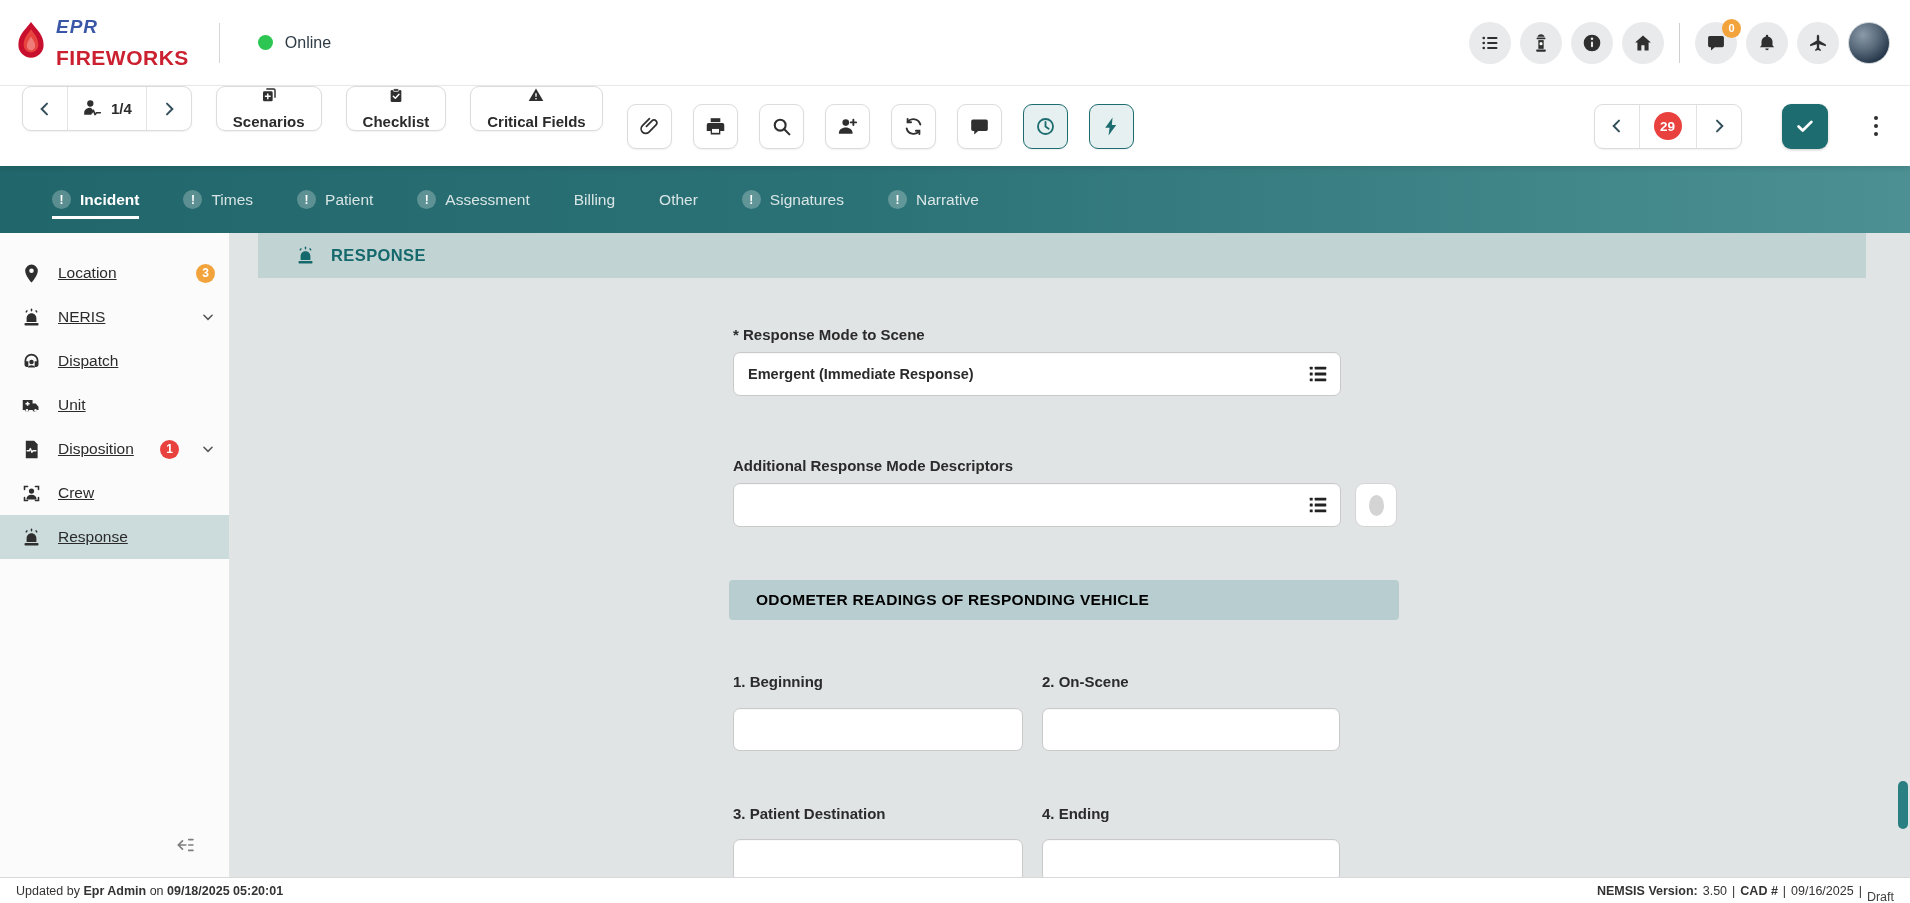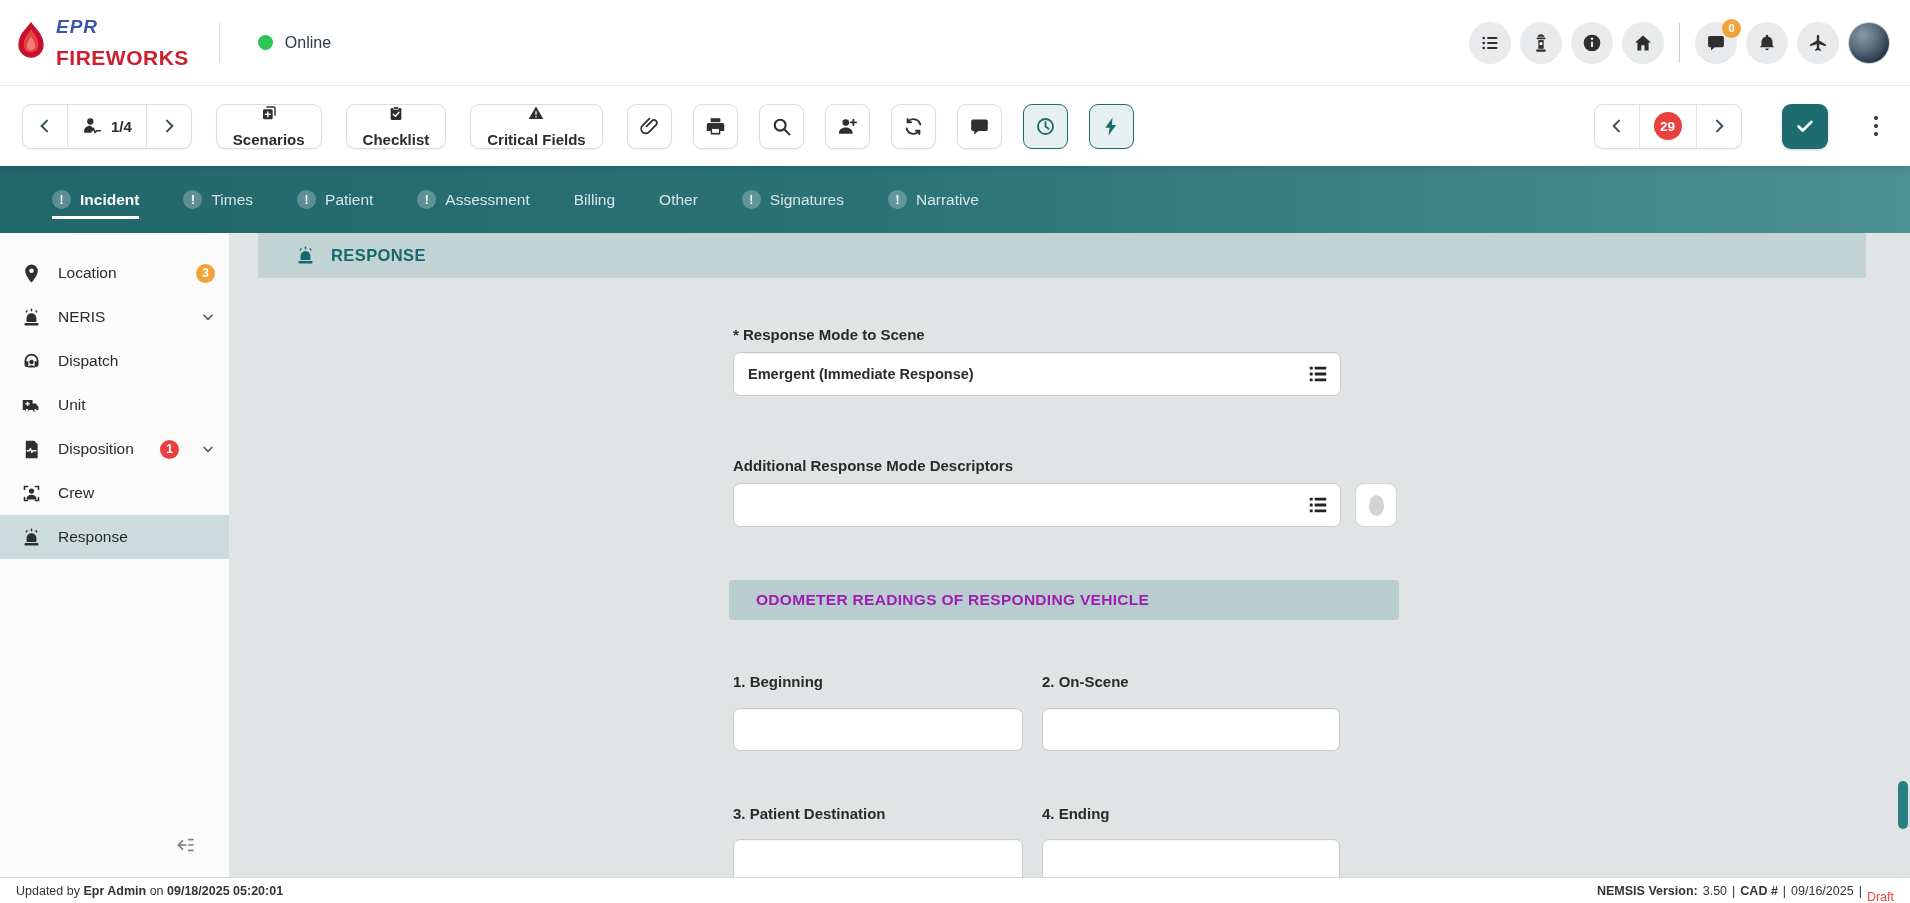--- a/index.html
+++ b/index.html
@@ -19,21 +19,21 @@
   .online-dot { width:15px; height:15px; border-radius:50%; background:#2dc653; }
   .online-label { font-size:16px; color:#2e3a44; font-weight:500; }
   .hdr-icons { margin-left:auto; display:flex; align-items:center; gap:9px; }
   .hicon { width:42px; height:42px; border-radius:50%; background:#e9eaec; display:flex; align-items:center; justify-content:center; position:relative; cursor:pointer; }
   .hicon svg { width:20px; height:20px; }
   .hicon-divider { width:1px; height:40px; background:#d0d0d0; margin:0 6px; }
   .chat-badge { position:absolute; top:-3px; right:-4px; min-width:19px; height:19px; border-radius:50%; background:#f2a33c; color:#fff; font-size:11px; font-weight:700; display:flex; align-items:center; justify-content:center; }
   .avatar { width:42px; height:42px; border-radius:50%; background:radial-gradient(circle at 35% 30%, #8a9aa8 0%, #5a6b7c 40%, #27384c 75%, #16222f 100%); border:1px solid #cfd4d8; cursor:pointer; }
 
   
-  .toolbar { height:80px; background:#fff; display:flex; align-items:center; padding:0 26px 0 22px; gap:24px; box-shadow:0 2px 5px rgba(0,0,0,.10); position:relative; z-index:5; flex:0 0 auto; }
+  .toolbar { height:80px; background:#fff; display:flex; padding:0 26px 0 22px; gap:24px; box-shadow:0 2px 5px rgba(0,0,0,.10); position:relative; z-index:5; flex:0 0 auto; }
   .seg-group { display:flex; align-items:stretch; height:45px; background:#fff; border:1px solid #dcdcdc; border-radius:9px; box-shadow:0 1px 2px rgba(0,0,0,.06); overflow:hidden; }
   .seg { display:flex; align-items:center; justify-content:center; padding:0 14px; cursor:pointer; }
   .seg + .seg { border-left:1px solid #e3e3e3; }
   .seg svg { width:16px; height:16px; }
   .pager-mid { display:flex; align-items:center; gap:8px; font-size:15px; font-weight:700; color:#2b2b2b; }
   .pager-mid svg { width:21px; height:21px; }
   .tb-btn { height:45px; background:#fff; border:1px solid #dcdcdc; border-radius:9px; box-shadow:0 1px 2px rgba(0,0,0,.06); display:flex; align-items:center; gap:10px; padding:0 16px; font-size:15px; font-weight:700; color:#2b2b2b; cursor:pointer;flex-direction:column; }
   .tb-btn svg { width:20px; height:20px; }
   .tb-icon-btn { width:45px; height:45px; background:#fff; border:1px solid #dcdcdc; border-radius:9px; box-shadow:0 1px 2px rgba(0,0,0,.06); display:flex; align-items:center; justify-content:center; cursor:pointer; flex:0 0 auto; }
   .tb-icon-btn svg { width:21px; height:21px; }
@@ -57,21 +57,21 @@
 
   
   .body-row { flex:1 1 auto; display:flex; min-height:0; }
 
   
   .sidebar { width:230px; flex:0 0 auto; background:#fbfbfb; border-right:1px solid #e4e4e4; padding-top:18px; position:relative; }
   .side-item { height:44px; display:flex; align-items:center; gap:16px; padding:0 14px 0 21px; cursor:pointer; font-size:15.5px; color:#2b2b2b; }
   .side-item.active { background:#ccdcdc; }
   .side-icon { width:21px; height:21px; flex:0 0 auto; }
   .side-icon svg { width:21px; height:21px; }
-  .side-label { white-space:nowrap; }
+  .side-label { white-space:nowrap;text-decoration:underline; }
   .side-badge { margin-left:auto; min-width:19px; height:19px; border-radius:50%; color:#fff; font-size:12px; font-weight:700; display:flex; align-items:center; justify-content:center; }
   .side-badge:empty { display:none; }
   .side-badge.orange { background:#f2a33c; }
   .side-badge.red { background:#e8413e; }
   .side-chevron { margin-left:auto; width:14px; height:14px; }
   .side-badge + .side-chevron { margin-left:6px; }
   .collapse-btn { position:absolute; bottom:22px; right:34px; width:20px; height:20px; cursor:pointer; opacity:.75; }
 
   
   .main { flex:1 1 auto; background:#e0e4e4; position:relative; overflow:hidden; }
@@ -79,28 +79,28 @@
   .section-header svg { width:21px; height:21px; }
   .section-title { color:#15686b; font-size:16.5px; font-weight:800; letter-spacing:.4px; }
 
   .fld-label { position:absolute; font-size:15px; font-weight:700; color:#2b2b2b; white-space:nowrap; }
   .fld-input { position:absolute; height:44px; background:#fff; border:1px solid #c9c9c9; border-radius:7px; display:flex; align-items:center; padding:0 46px 0 14px; box-shadow:inset 0 1px 1px rgba(0,0,0,.03); cursor:text; }
   .fld-value { font-size:14.5px; font-weight:700; color:#2b2b2b; white-space:nowrap; overflow:hidden; }
   .picker-icon { position:absolute; right:11px; top:50%; transform:translateY(-50%); width:22px; height:22px; cursor:pointer; }
   .null-btn { position:absolute; width:42px; height:44px; background:#fff; border:1px solid #d5d5d5; border-radius:9px; display:flex; align-items:center; justify-content:center; cursor:pointer; }
   .null-oval { width:15px; height:21px; border-radius:50%; background:#d4d4d4; }
   .sub-header { position:absolute; left:499px; top:347px; width:670px; height:40px; background:#b7cdd0; border-radius:4px; display:flex; align-items:center; padding-left:27px; }
-  .sub-header-title { color:#a21caf; font-size:15.5px; font-weight:800; letter-spacing:.3px; }
+  .sub-header-title { color:#000000; font-size:15.5px; font-weight:800; letter-spacing:.3px; }
   .scroll-thumb { position:absolute; right:2px; top:548px; width:10px; height:48px; background:#2a7f82; border-radius:5px; cursor:grab; }
 
   
   .footer { height:26px; background:#fff; border-top:1px solid #d9d9d9; display:flex; align-items:center; padding:0 16px; font-size:12.5px; color:#333; flex:0 0 auto; }
   .footer b { font-weight:700; }
   .f-right { margin-left:auto; display:flex; align-items:center; gap:5px; }
-  .draft { color:#ef4444; cursor:pointer;margin-top:12px; }
+  .draft { color:#404040; cursor:pointer;margin-top:12px; }
 </style>
 </head>
 <body>
 
 <div id="app">
 
   <div class="header">
     <div class="logo">
       <span>
         <svg width="34" height="42" viewBox="0 0 32 40">

